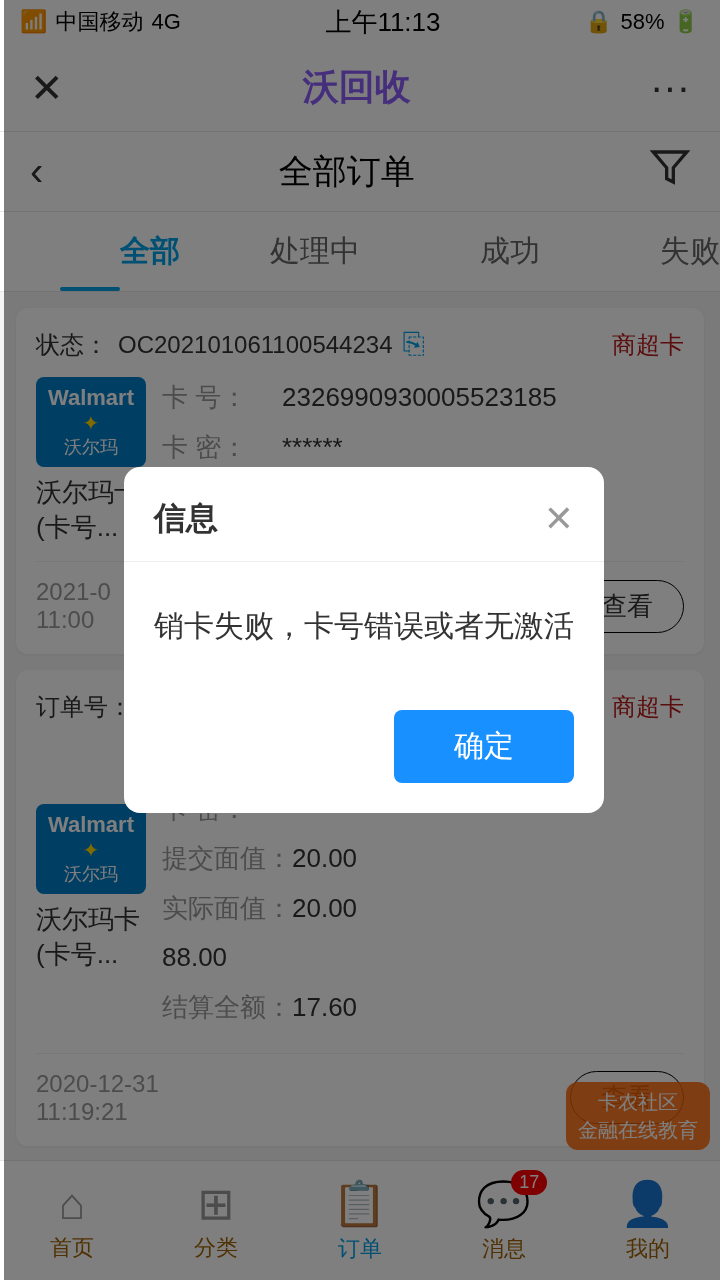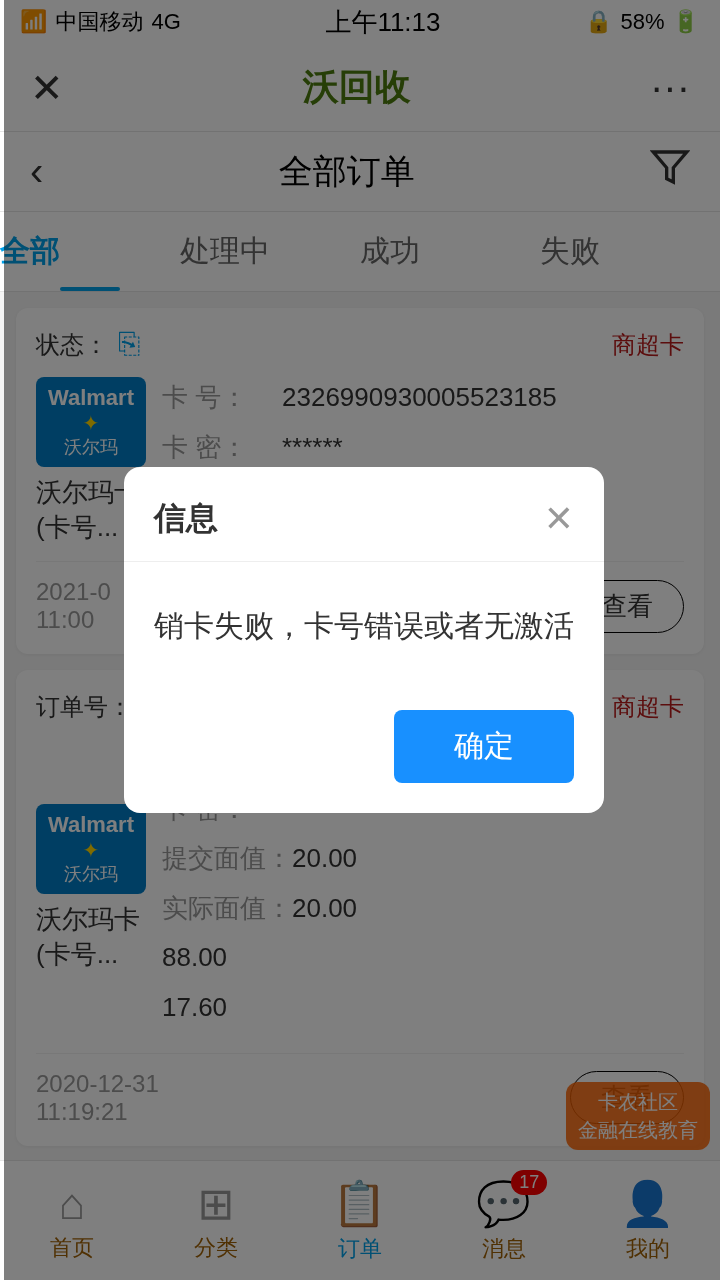--- a/index.html
+++ b/index.html
@@ -34,21 +34,21 @@
       background: #fff;
       display: flex;
       align-items: center;
       justify-content: space-between;
       padding: 0 30px;
       border-bottom: 1px solid #e5e5e5;
     }
     .nav-title {
       font-size: 36px;
       font-weight: 600;
-      color: #4d7c0f;
+      color: #8b5cf6;
     }
     .nav-icon {
       font-size: 40px;
       color: #333;
       cursor: pointer;
     }
 
     
     .sub-header {
       height: 80px;
@@ -69,25 +69,26 @@
     .tabs {
       background: #fff;
       display: flex;
       border-bottom: 1px solid #e5e5e5;
       height: 80px;
     }
     .tab-item {
       flex: 1;
       display: flex;
       align-items: center;
-      justify-content: flex-start;
+      justify-content: flex-end;
       font-size: 30px;
       color: #666;
       position: relative;
       cursor: pointer;
+      padding-left: 20px;
     }
     .tab-item.active {
       color: #00a0e9;
       font-weight: 600;
     }
     .tab-item.active::after {
       content: '';
       position: absolute;
       bottom: 0;
       left: 50%;
@@ -397,20 +398,21 @@
     <span>失败</span>
   </div>
 </div>
 
 <div class="content scroll-area">
 
   <div class="order-card">
     <div class="order-header">
       <div class="order-id">
         <span style="font-size:24px;color:#333;">状态：</span>
+        <span style="font-size:24px;color:#333;">OC202101061100544234</span>
         <span class="copy-icon">⎘</span>
       </div>
       <span class="order-type">商超卡</span>
     </div>
     <div class="order-body">
       <div class="card-logo">
         <div class="walmart-logo">
           <span class="walmart-text">Walmart</span>
           <span class="walmart-star">✦</span>
           <span class="walmart-cn">沃尔玛</span>
@@ -480,20 +482,21 @@
           <span class="detail-value">20.00</span>
         </div>
         <div class="detail-row">
           <span class="detail-label">实际面值：</span>
           <span class="detail-value">20.00</span>
         </div>
         <div class="detail-row">
           <span class="detail-value">88.00</span>
         </div>
         <div class="detail-row">
+          <span class="detail-label">结算全额：</span>
           <span class="detail-value">17.60</span>
         </div>
       </div>
     </div>
     <div class="order-footer">
       <div>
         <div class="order-time">2020-12-31</div>
         <div class="order-time">11:19:21</div>
       </div>
       <button class="view-btn">查看</button>

